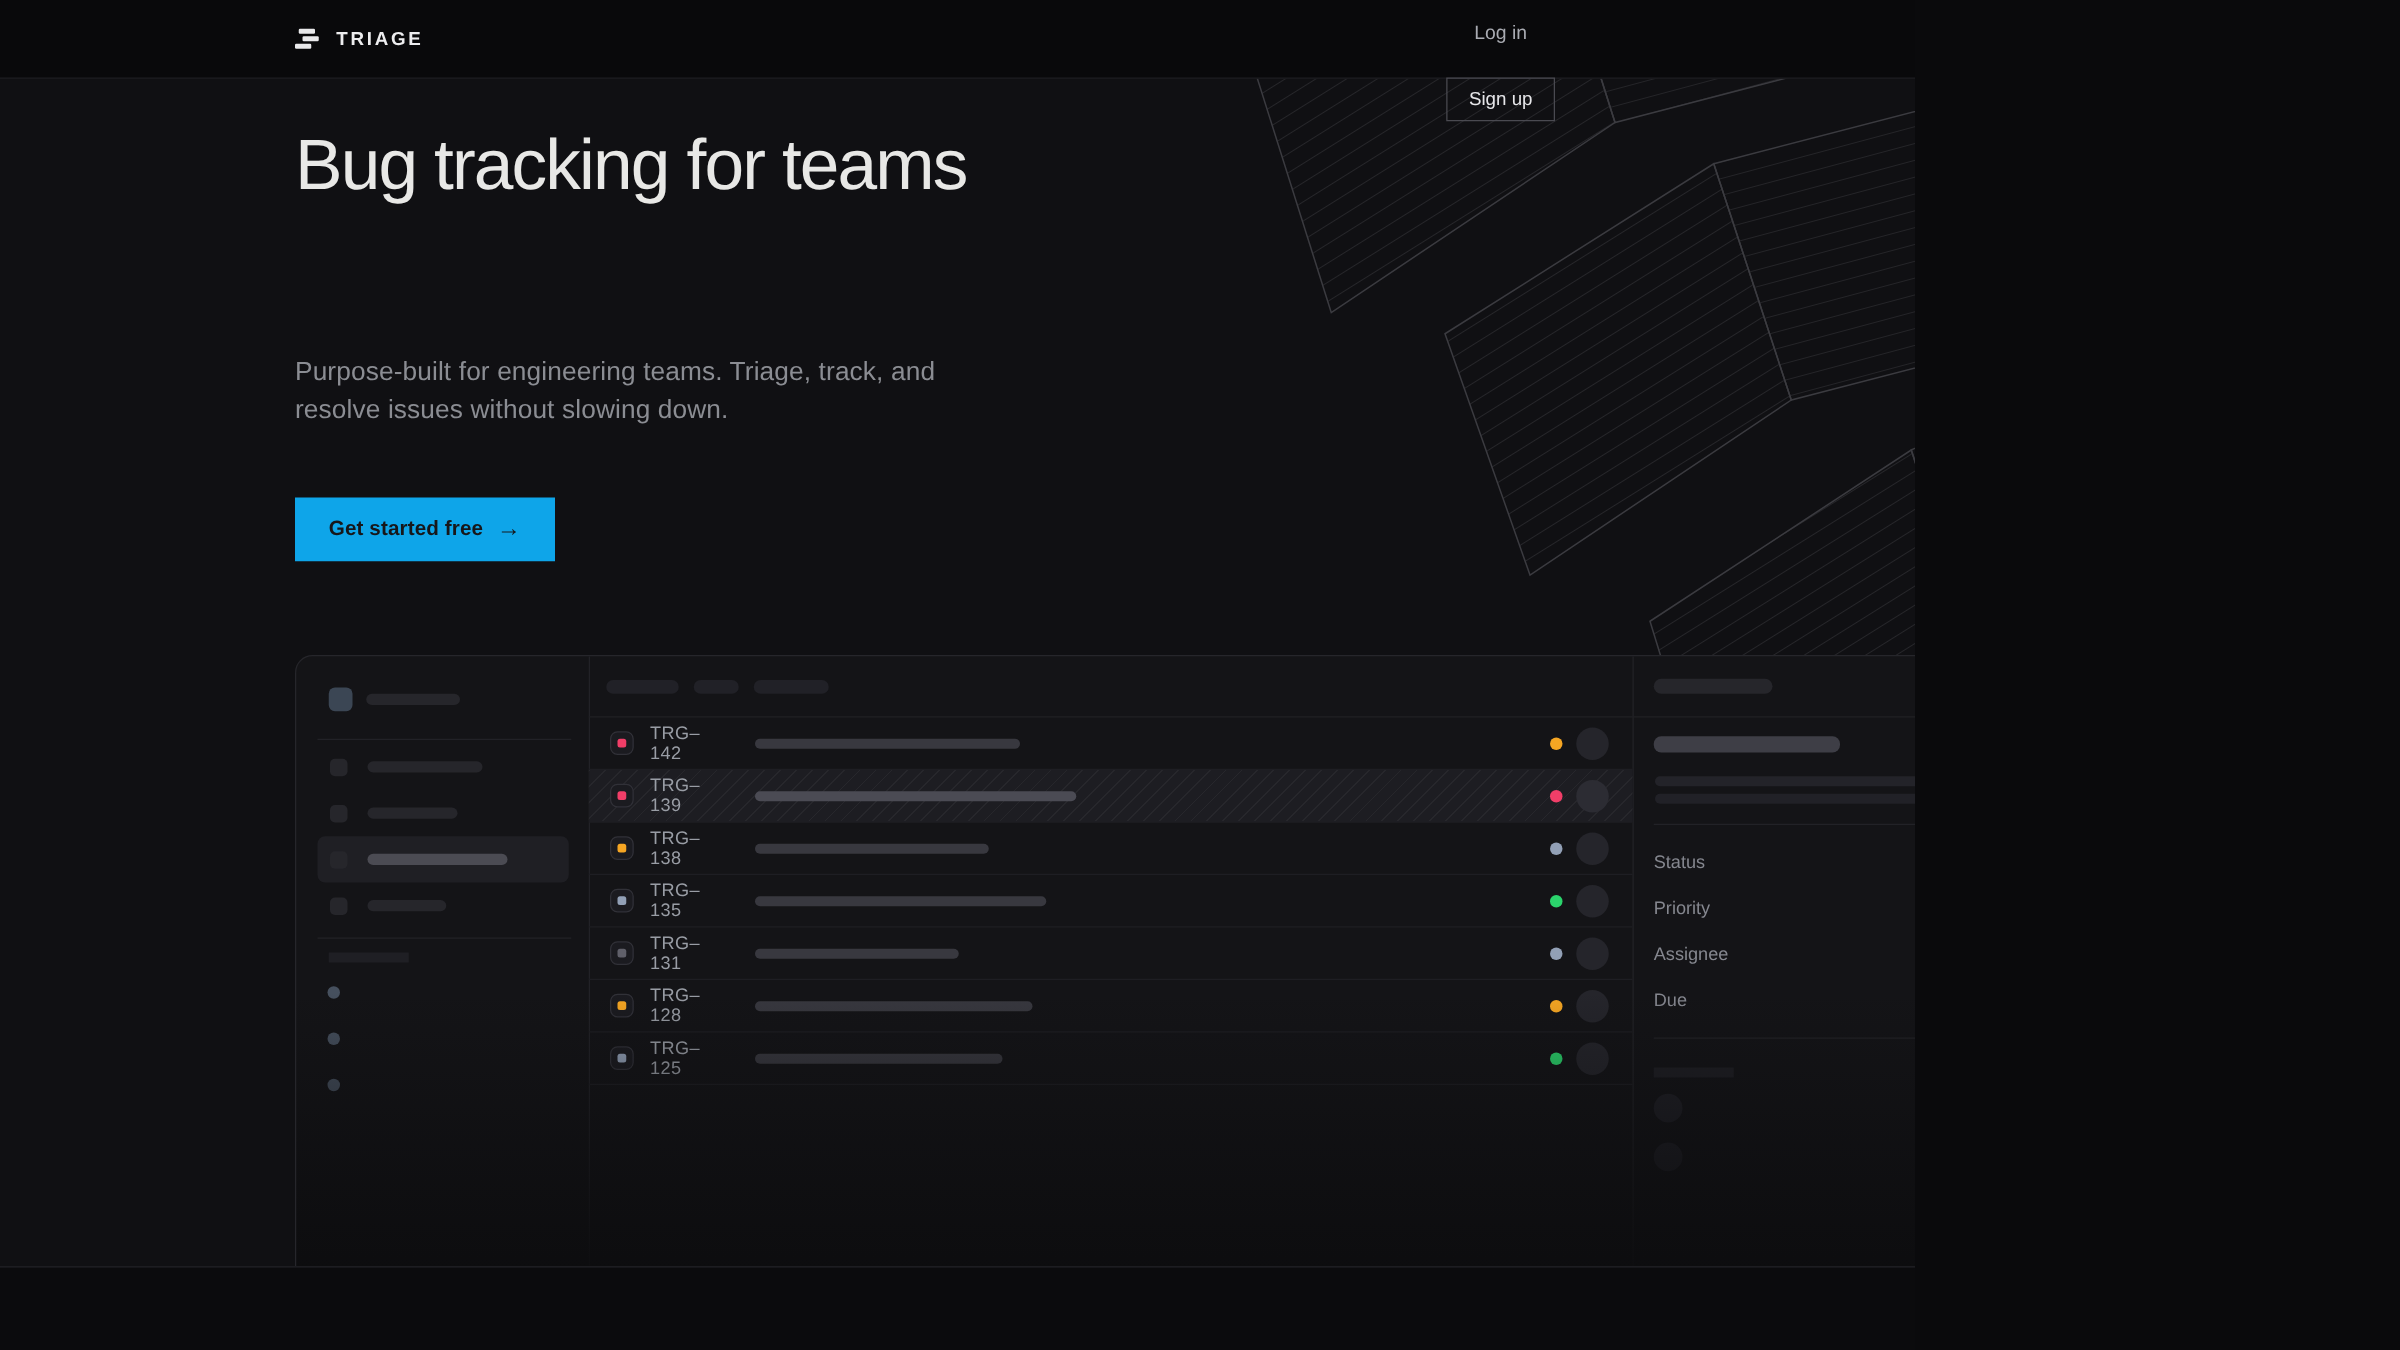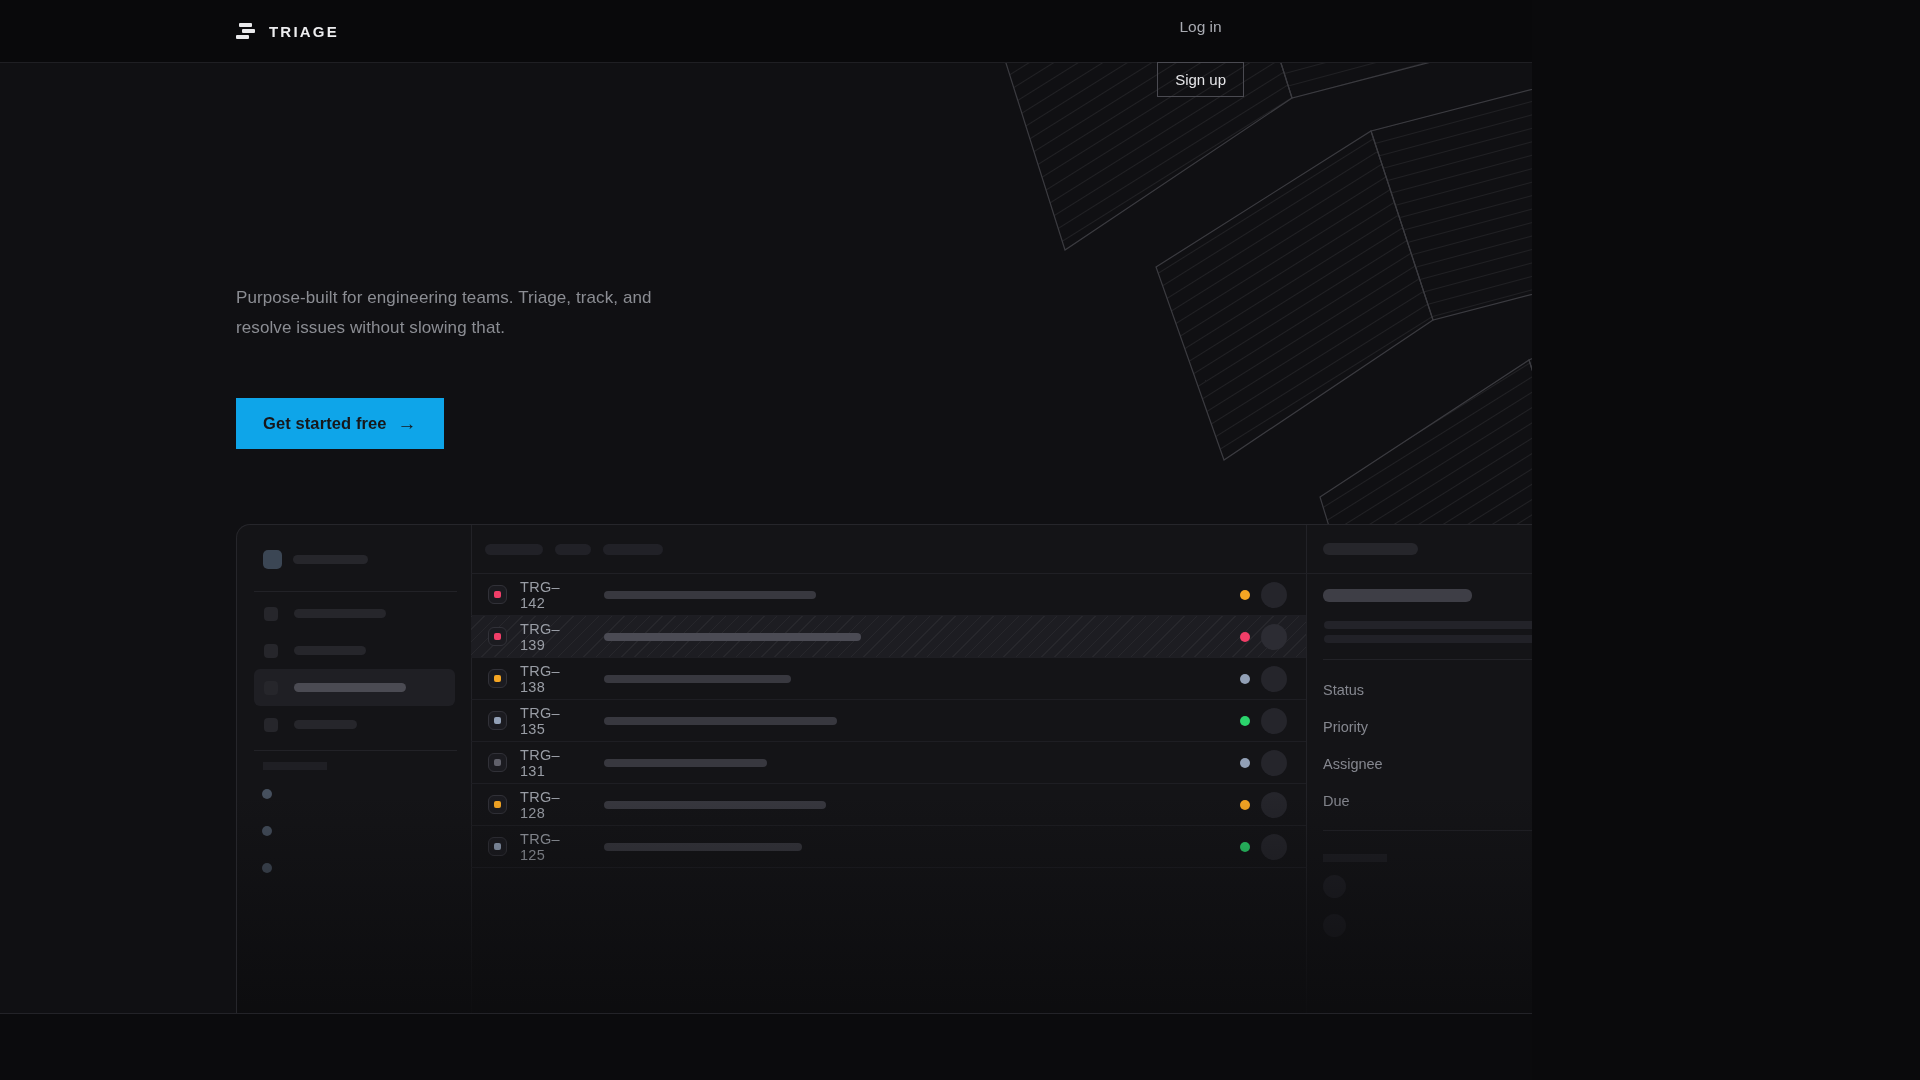--- a/index.html
+++ b/index.html
@@ -23,21 +23,21 @@
   .header-right{margin-left:auto;display:flex;align-items:center;gap:26px;flex-direction:column;}
   .theme-btn{background:none;border:none;padding:4px;cursor:pointer;display:flex;}
   .login{color:#a9abb2;font-size:15.5px;text-decoration:none;cursor:pointer;}
   .signup{background:transparent;border:1px solid #4a4a51;color:#e6e6e9;
     font-family:inherit;font-size:15px;height:35px;padding:0 17px;cursor:pointer;}
 
   
   .hero-title{position:absolute;left:236px;top:101px;z-index:3;margin:0;
     font-size:57px;line-height:63px;font-weight:500;letter-spacing:-1.5px;color:#e8e8e6;}
   .hero-sub{position:absolute;left:236px;top:283px;z-index:3;margin:0;
-    font-size:17px;line-height:30px;color:#8b8d93;letter-spacing:.1px;}
+    font-size:21px;line-height:30px;color:#8b8d93;letter-spacing:.1px;}
   .cta{position:absolute;left:236px;top:398px;z-index:3;height:51px;
     background:#0ea5e9;border:none;color:#17171a;font-family:inherit;
     font-size:16.5px;font-weight:bold;letter-spacing:.1px;padding:0 27px;
     display:flex;align-items:center;gap:11px;cursor:pointer;}
   .cta .arrow{font-size:19px;font-weight:normal;}
 
   
   .mockup{position:absolute;left:236px;top:524px;width:1395px;height:489px;z-index:4;
     background:#141417;border:1px solid #26262b;border-bottom:none;
     border-radius:14px 14px 0 0;box-sizing:border-box;overflow:hidden;}
@@ -141,22 +141,22 @@
       <button class="theme-btn">
         <svg width="18" height="18" viewBox="0 0 24 24" fill="none" stroke="#b3b5bb" stroke-width="2" stroke-linecap="round" stroke-linejoin="round">
           <path d="M12 3a6 6 0 0 0 9 9 9 9 0 1 1-9-9Z"></path>
         </svg>
       </button>
       <a class="login">Log in</a>
       <button class="signup">Sign up</button>
     </div>
   </header>
 
-  <h1 class="hero-title"><br></h1>
-  <p class="hero-sub"><span>Purpose-built for engineering teams. Triage, track, and</span><br><span>resolve issues without slowing that.</span></p>
+  <h1 class="hero-title"><span>Bug tracking for teams</span><br></h1>
+  <p class="hero-sub"><span>Purpose-built for engineering teams. Triage, track, and</span><br><span>resolve issues without slowing down.</span></p>
   <button class="cta">
     <span>Get started free</span>
     <span class="arrow">→</span>
   </button>
 
   <section class="mockup">
 
     <div class="m-side">
       <i class="ws-square" id="wsSquare" style="background: rgb(59, 70, 84);"></i>
       <i class="sk ws-bar"></i>

